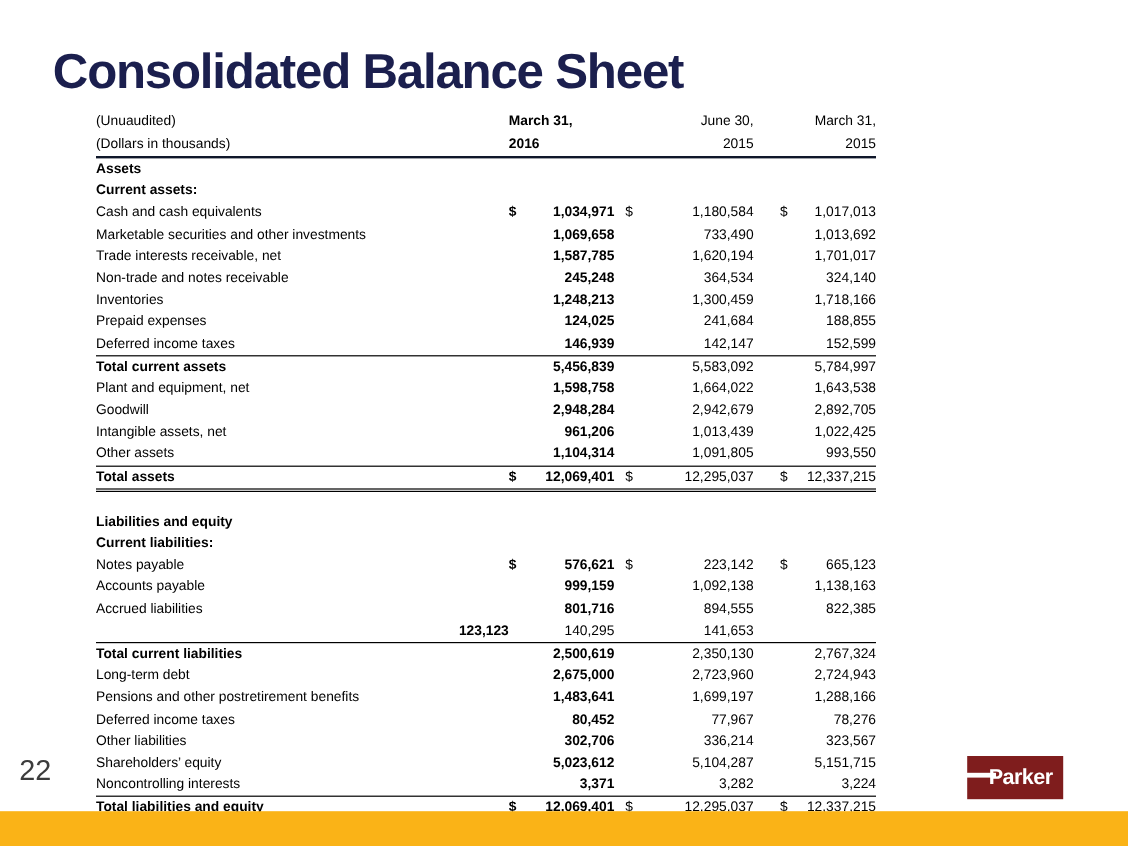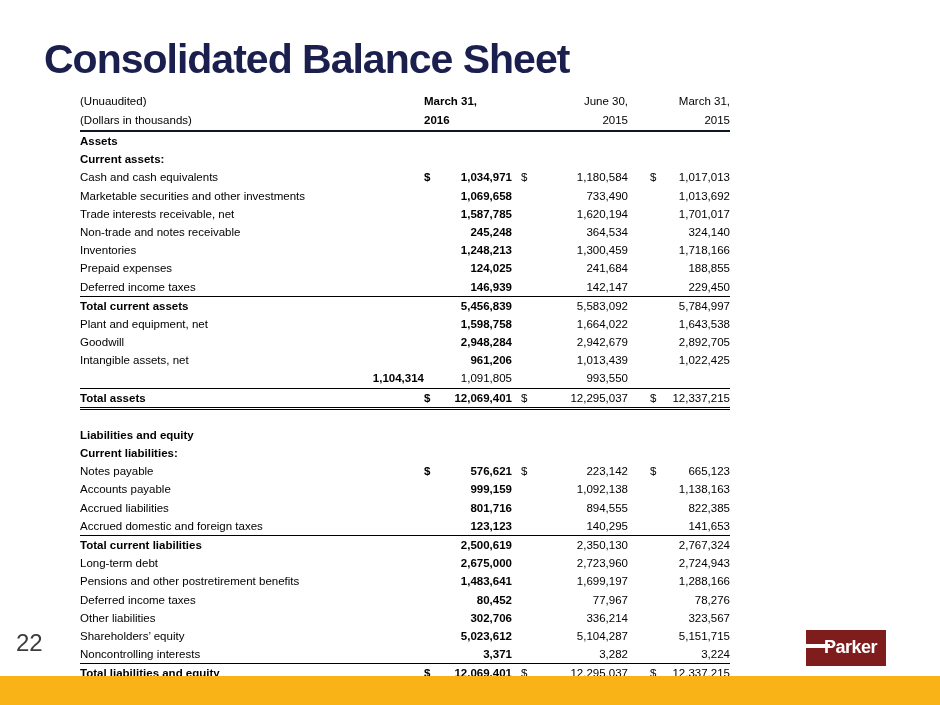--- a/index.html
+++ b/index.html
@@ -213,21 +213,21 @@
         <div class="money c1">
           <span></span>
           <span class="val">146,939</span>
         </div>
         <div class="money c2">
           <span></span>
           <span class="val">142,147</span>
         </div>
         <div class="money c3">
           <span></span>
-          <span class="val">229,450</span>
+          <span class="val">152,599</span>
         </div>
       </div>
       <div class="row total">
         <div class="label">Total current assets</div>
         <div class="money c1">
           <span></span>
           <span class="val">5,456,839</span>
         </div>
         <div class="money c2">
           <span></span>
@@ -277,20 +277,21 @@
         <div class="money c2">
           <span></span>
           <span class="val">1,013,439</span>
         </div>
         <div class="money c3">
           <span></span>
           <span class="val">1,022,425</span>
         </div>
       </div>
       <div class="row item b-bottom">
+        <div class="label">Other assets</div>
         <div class="money c1">
           <span></span>
           <span class="val">1,104,314</span>
         </div>
         <div class="money c2">
           <span></span>
           <span class="val">1,091,805</span>
         </div>
         <div class="money c3">
           <span></span>
@@ -382,21 +383,20 @@
         <div class="money c2">
           <span></span>
           <span class="val">894,555</span>
         </div>
         <div class="money c3">
           <span></span>
           <span class="val">822,385</span>
         </div>
       </div>
       <div class="row item b-bottom">
-        <div class="label">Accrued domestic and foreign taxes</div>
         <div class="money c1">
           <span></span>
           <span class="val">123,123</span>
         </div>
         <div class="money c2">
           <span></span>
           <span class="val">140,295</span>
         </div>
         <div class="money c3">
           <span></span>

